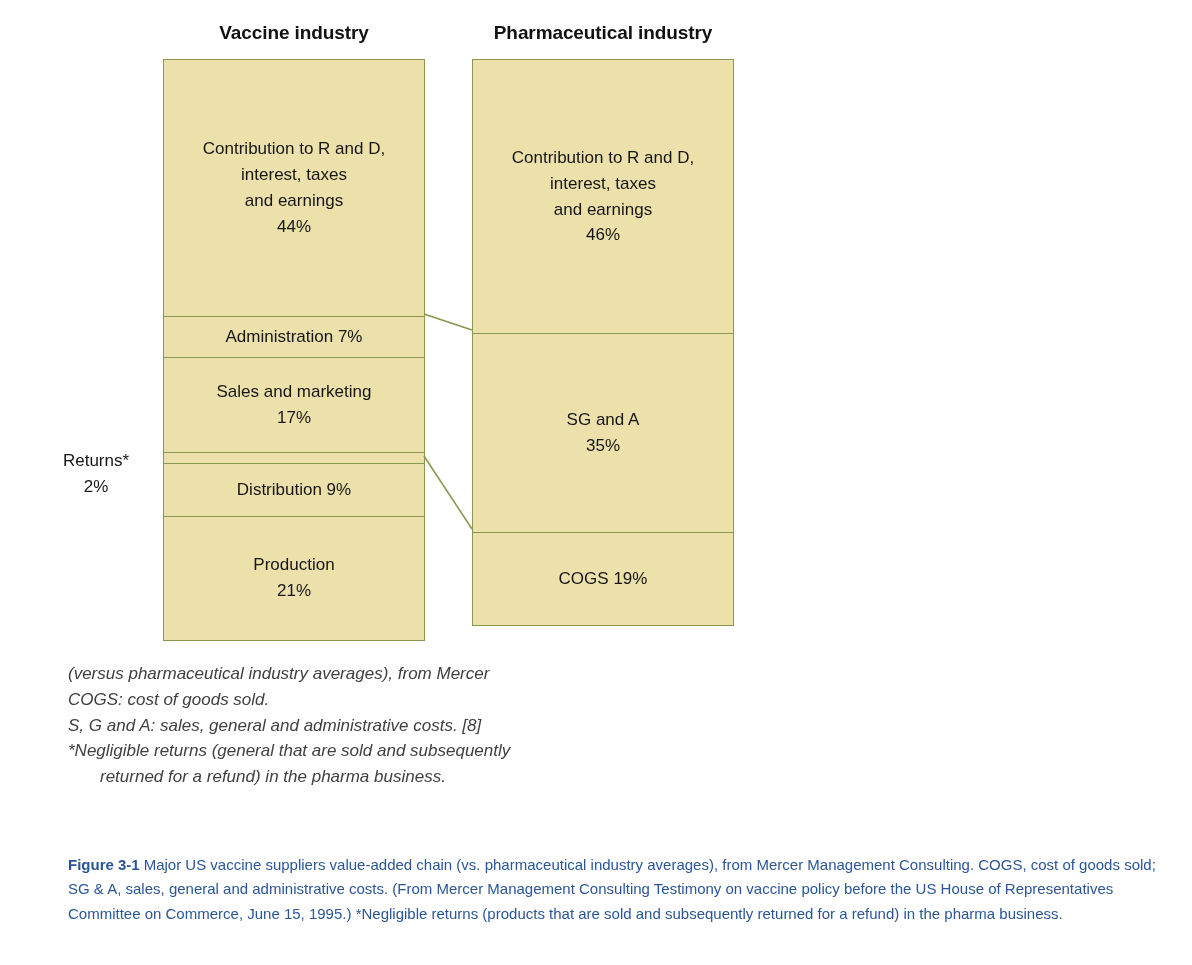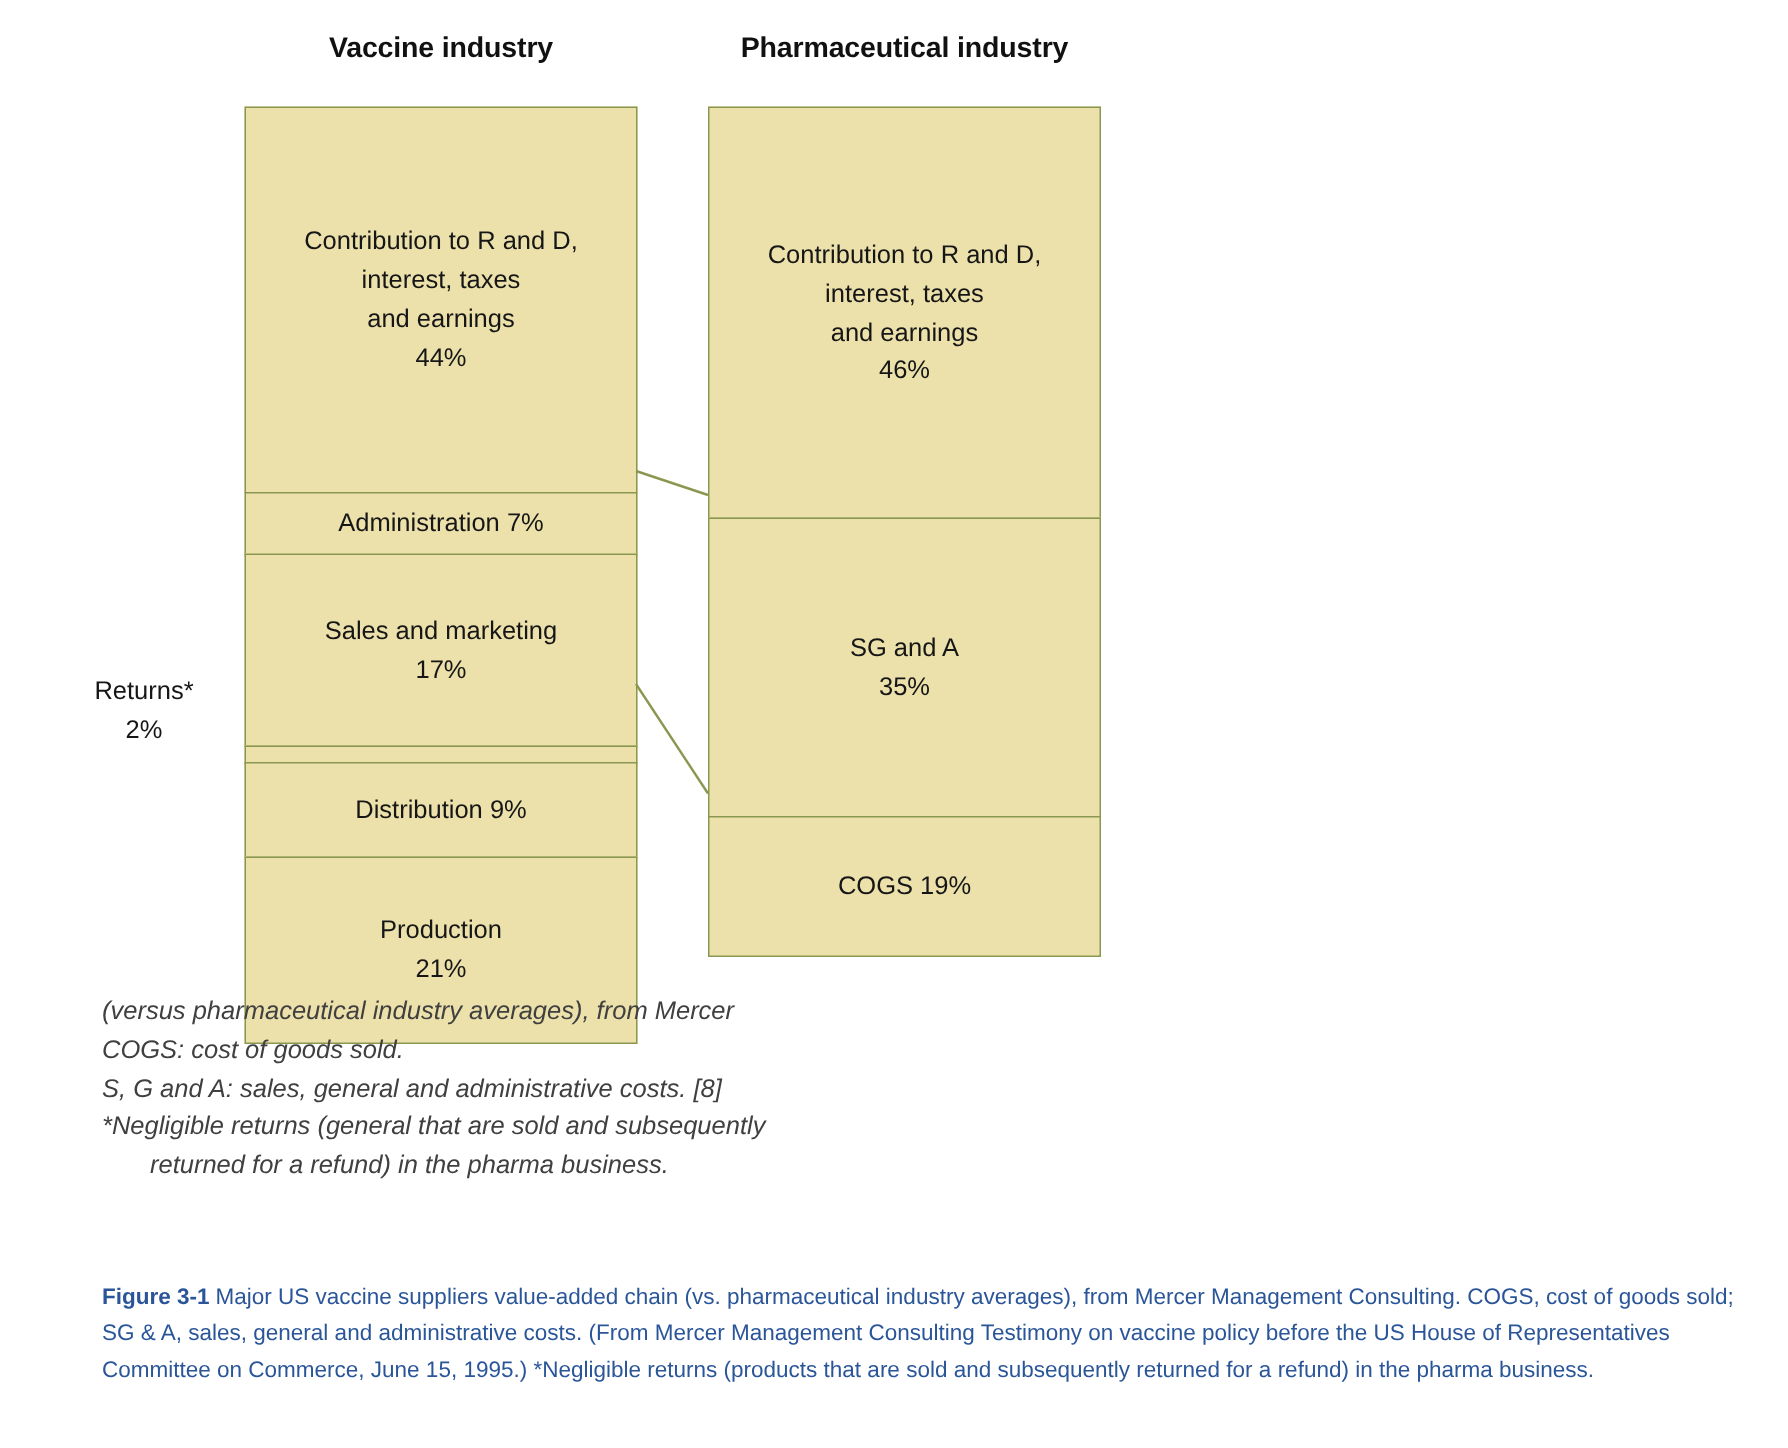--- a/index.html
+++ b/index.html
@@ -46,36 +46,36 @@
     position: relative;
     width: 262px;
     background: #ece1ab;
     border: 1.5px solid #8a9750;
     margin-top: -1.5px;
     display: flex;
     align-items: center;
     justify-content: center;
     text-align: center;
   }
-  .column .segment:first-child { margin-top: 16px; }
+  .column .segment:first-child { margin-top: 4px; }
 
   .seg-text {
     font-size: 17px;
     line-height: 1.52;
     color: #161616;
     padding: 0 6px;
     white-space: pre-line;
   }
 
   
   #seg-v-contribution { height: 258px; }
   #seg-v-admin        { height: 43px; }
-  #seg-v-sales        { height: 129px; }
+  #seg-v-sales        { height: 96px; }
   #seg-v-returns      { height: 13px; }
-  #seg-v-distribution { height: 64px; }
+  #seg-v-distribution { height: 54px; }
   #seg-v-production   { height: 125px; }
 
   
   #seg-p-contribution { height: 275px; }
   #seg-p-sga          { height: 201px; }
   #seg-p-cogs         { height: 94px; }
 
   
   #returns-label {
     position: absolute;

